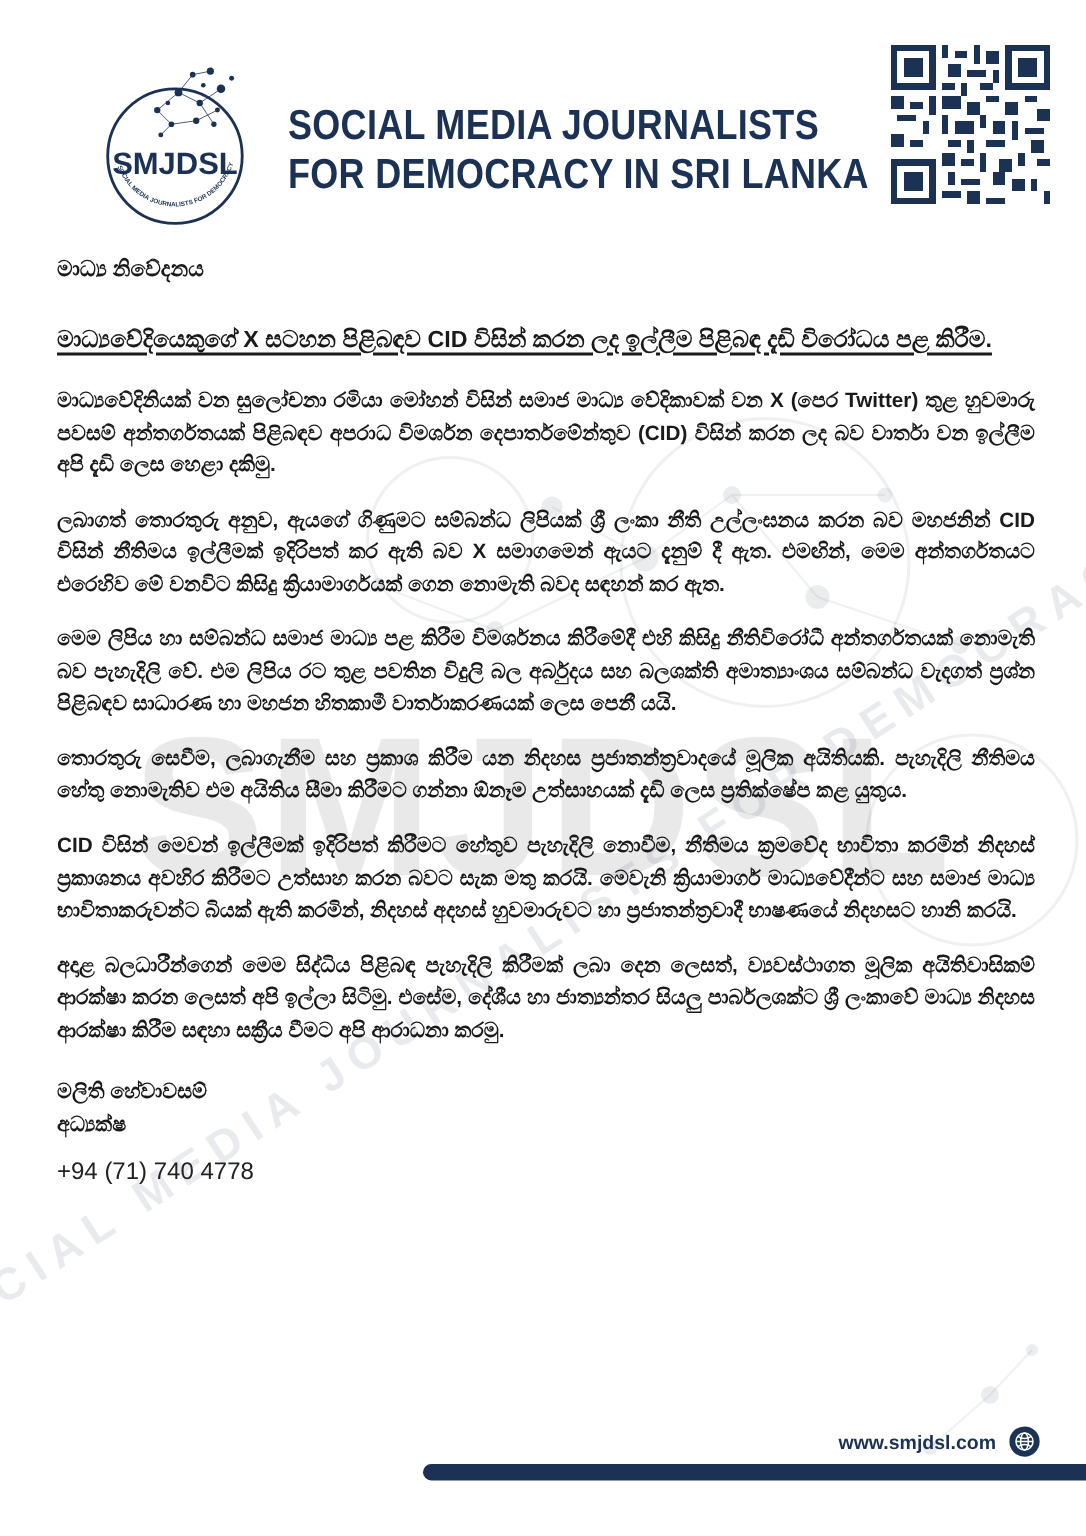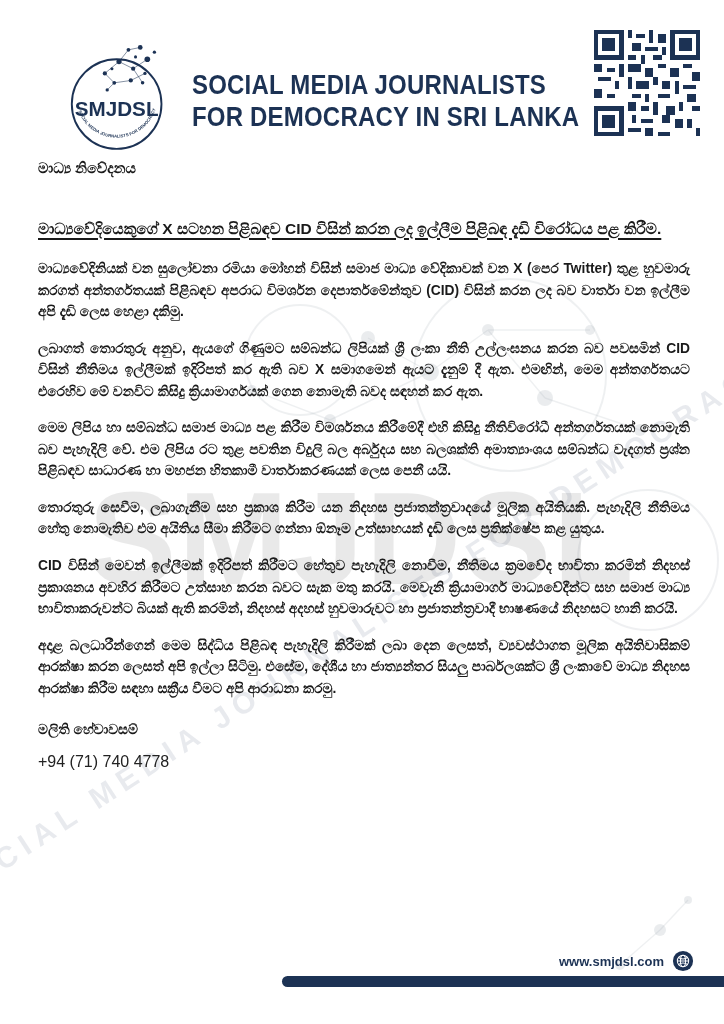--- a/index.html
+++ b/index.html
@@ -30,24 +30,24 @@
   .header{position:absolute;left:60px;top:36px;right:24px;height:120px;z-index:2;}
   .logo-wrap{position:absolute;left:0;top:2px;width:118px;height:118px;}
   .brand{
     position:absolute;left:132px;top:32px;
     color:#1c3254;font-weight:bold;font-size:25px;line-height:1.16;
     letter-spacing:0.2px;white-space:nowrap;
     transform:scale(0.96,1.12);transform-origin:left top;
   }
   .qr{position:absolute;right:0;top:-6px;width:106px;height:106px;}
   
-  .content{position:absolute;left:38px;right:34px;top:156px;z-index:1;}
+  .content{position:absolute;left:38px;right:34px;top:168px;z-index:1;}
   .meta-line{font-weight:bold;font-size:14.5px;line-height:1.7;}
   .headline{
-    margin-top:34px;font-weight:bold;font-size:15.5px;line-height:1.85;
+    margin-top:20px;font-weight:bold;font-size:15.5px;line-height:1.85;
     text-decoration:underline;text-underline-offset:4px;
     text-decoration-thickness:1.5px;
   }
   .para{
     margin-top:15px;font-size:13.8px;font-weight:600;
     line-height:1.56;text-align:justify;
   }
   .endnote{margin-top:18px;font-size:13.8px;font-weight:600;}
   .sig{margin-top:20px;font-size:13.8px;font-weight:600;line-height:1.6;}
   .phone{margin-top:12px;font-size:16px;font-weight:normal;color:#222;}
@@ -207,30 +207,31 @@
           <rect x="24" y="23" width="1" height="2"></rect>
       </g>
     </svg>
   </div>
 
   <div class="content">
     <div class="meta-line">මාධ්‍ය නිවේදනය</div>
 
     <div class="headline">මාධ්‍යවේදියෙකුගේ X සටහන පිළිබඳව CID විසින් කරන ලද ඉල්ලීම පිළිබඳ දැඩි විරෝධය පළ කිරීම.</div>
 
-    <div class="para">මාධ්‍යවේදිනියක් වන සුලෝචනා රමියා මෝහන් විසින් සමාජ මාධ්‍ය වේදිකාවක් වන X (පෙර Twitter) තුළ හුවමාරු කරගත් අන්තර්ගතයක් පිළිබඳව අපරාධ විමර්ශන දෙපාර්තමේන්තුව (CID) විසින් කරන ලද බව වාර්තා වන ඉල්ලීම අපි දැඩි ලෙස හෙළා දකිමු.</div>
-    <div class="para">ලබාගත් තොරතුරු අනුව, ඇයගේ ගිණුමට සම්බන්ධ ලිපියක් ශ්‍රී ලංකා නීති උල්ලංඝනය කරන බව පවසමින් CID විසින් නීතිමය ඉල්ලීමක් ඉදිරිපත් කර ඇති බව X සමාගමෙන් ඇයට දැනුම් දී ඇත. එමඟින්, මෙම අන්තර්ගතයට එරෙහිව මේ වනවිට කිසිදු ක්‍රියාමාර්ගයක් ගෙන නොමැති බවද සඳහන් කර ඇත.</div>
+    <div class="para">මාධ්‍යවේදිනියක් වන සුලෝචනා රමියා මෝහන් විසින් සමාජ මාධ්‍ය වේදිකාවක් වන X (පෙර Twitter) තුළ හුවමාරු පවසම් අන්තර්ගතයක් පිළිබඳව අපරාධ විමර්ශන දෙපාර්තමේන්තුව (CID) විසින් කරන ලද බව වාර්තා වන ඉල්ලීම අපි දැඩි ලෙස හෙළා දකිමු.</div>
+    <div class="para">ලබාගත් තොරතුරු අනුව, ඇයගේ ගිණුමට සම්බන්ධ ලිපියක් ශ්‍රී ලංකා නීති උල්ලංඝනය කරන බව මහජනින් CID විසින් නීතිමය ඉල්ලීමක් ඉදිරිපත් කර ඇති බව X සමාගමෙන් ඇයට දැනුම් දී ඇත. එමඟින්, මෙම අන්තර්ගතයට එරෙහිව මේ වනවිට කිසිදු ක්‍රියාමාර්ගයක් ගෙන නොමැති බවද සඳහන් කර ඇත.</div>
     <div class="para">මෙම ලිපිය හා සම්බන්ධ සමාජ මාධ්‍ය පළ කිරීම විමර්ශනය කිරීමේදී එහි කිසිදු නීතිවිරෝධී අන්තර්ගතයක් නොමැති බව පැහැදිලි වේ. එම ලිපිය රට තුළ පවතින විදුලි බල අර්බුදය සහ බලශක්ති අමාත්‍යාංශය සම්බන්ධ වැදගත් ප්‍රශ්න පිළිබඳව සාධාරණ හා මහජන හිතකාමී වාර්තාකරණයක් ලෙස පෙනී යයි.</div>
     <div class="para">තොරතුරු සෙවීම, ලබාගැනීම සහ ප්‍රකාශ කිරීම යන නිදහස ප්‍රජාතන්ත්‍රවාදයේ මූලික අයිතියකි. පැහැදිලි නීතිමය හේතු නොමැතිව එම අයිතිය සීමා කිරීමට ගන්නා ඕනෑම උත්සාහයක් දැඩි ලෙස ප්‍රතික්ෂේප කළ යුතුය.</div>
     <div class="para">CID විසින් මෙවන් ඉල්ලීමක් ඉදිරිපත් කිරීමට හේතුව පැහැදිලි නොවීම, නීතිමය ක්‍රමවේද භාවිතා කරමින් නිදහස් ප්‍රකාශනය අවහිර කිරීමට උත්සාහ කරන බවට සැක මතු කරයි. මෙවැනි ක්‍රියාමාර්ග මාධ්‍යවේදීන්ට සහ සමාජ මාධ්‍ය භාවිතාකරුවන්ට බියක් ඇති කරමින්, නිදහස් අදහස් හුවමාරුවට හා ප්‍රජාතන්ත්‍රවාදී භාෂණයේ නිදහසට හානි කරයි.</div>
     <div class="para">අදාළ බලධාරීන්ගෙන් මෙම සිද්ධිය පිළිබඳ පැහැදිලි කිරීමක් ලබා දෙන ලෙසත්, ව්‍යවස්ථාගත මූලික අයිතිවාසිකම් ආරක්ෂා කරන ලෙසත් අපි ඉල්ලා සිටිමු. එසේම, දේශීය හා ජාත්‍යන්තර සියලු පාර්බලශක්ට ශ්‍රී ලංකාවේ මාධ්‍ය නිදහස ආරක්ෂා කිරීම සඳහා සක්‍රීය වීමට අපි ආරාධනා කරමු.</div>
 
 
     <div class="sig">
       <div>මලිති හේවාවසම්</div>
+      <div>අධ්‍යක්ෂ</div>
     </div>
 
     <div class="phone">+94 (71) 740 4778</div>
   </div>
 
   <div class="footer">
     <div class="f-row">
       <span class="f-label">www.smjdsl.com</span>
       <svg class="f-ico" viewBox="0 0 24 24">
         <circle cx="12" cy="12" r="11" fill="#1c3254"></circle>

